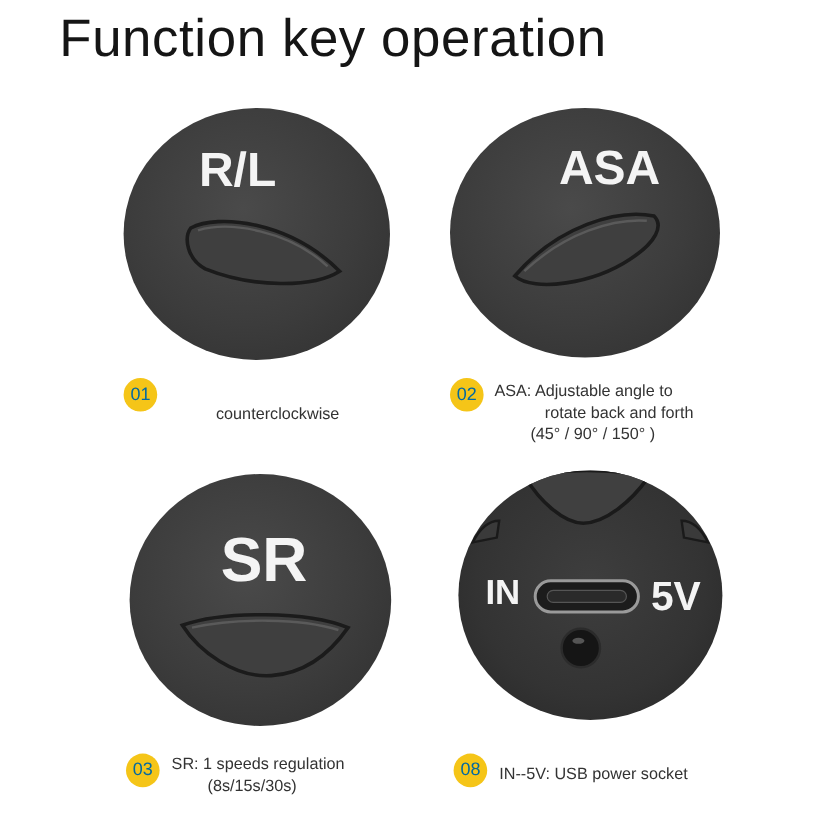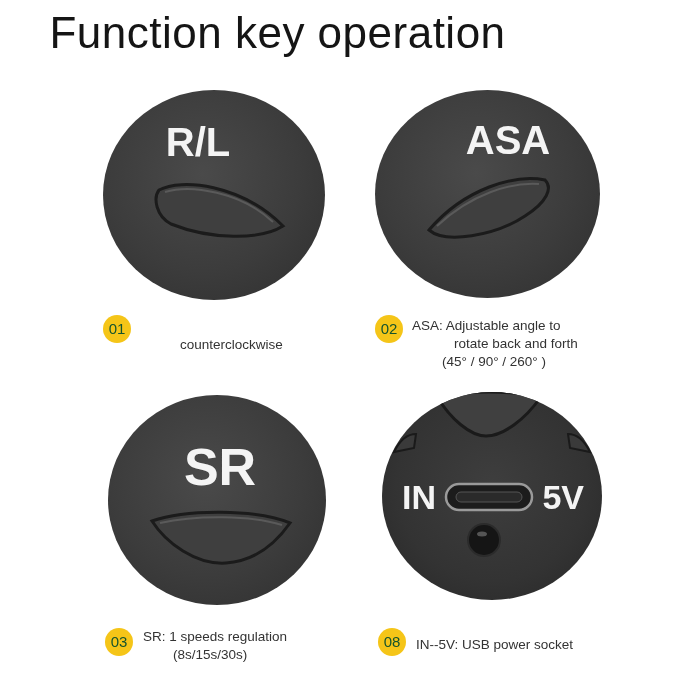--- a/index.html
+++ b/index.html
@@ -2,21 +2,21 @@
 <html><head>
 <meta charset="utf-8">
 <style>
   html, body { margin:0; padding:0; background:#ffffff; }
   body { width:700px; height:700px; position:relative; overflow:hidden; font-family:"Liberation Sans", sans-serif; }
   .title { position:absolute; left:0; top:8px; width:555px; text-align:center; font-size:44px; color:#151515; font-family:"Liberation Sans", sans-serif; letter-spacing:0.5px; }
   .disc { position:absolute; border-radius:50%; background:radial-gradient(circle at 45% 40%, #4a4a4a 0%, #3c3c3c 55%, #2e2e2e 100%); overflow:hidden; }
   .disc-label { position:absolute; color:#f4f4f4; font-weight:bold; font-family:"Liberation Sans", sans-serif; text-align:center; }
   .leaf { position:absolute; }
   .caption { position:absolute; font-size:13.5px; color:#333; line-height:18px; font-family:"Liberation Sans", sans-serif; }
-  .badge { position:absolute; width:28px; height:28px; border-radius:50%; background:#f5c518; color:#14532d; font-size:15px; text-align:center; line-height:28px; font-family:"Liberation Sans", sans-serif; }
+  .badge { position:absolute; width:28px; height:28px; border-radius:50%; background:#f5c518; color:#0369a1; font-size:15px; text-align:center; line-height:28px; font-family:"Liberation Sans", sans-serif; }
   .cap-text { position:absolute; white-space:nowrap; }
 </style>
 </head>
 <body>
 
 <div class="title">Function key operation</div>
 
 <div class="disc" style="left:103px;top:90px;width:222px;height:210px;">
   <div class="disc-label" style="left:40px;top:30px;width:110px;font-size:40px;">R/L</div>
   <svg class="leaf" style="left:48px;top:88px;" width="140" height="70" viewBox="0 0 140 70">
@@ -35,21 +35,21 @@
   <svg class="leaf" style="left:40px;top:80px;" width="140" height="80" viewBox="0 0 140 80">
     <path d="M130 10 C 100 4, 50 18, 14 60 C 30 74, 80 66, 110 46 C 132 32, 138 18, 130 10 Z" fill="#3f3f3f" stroke="#1b1b1b" stroke-width="3"></path>
     <path d="M124 14 C 96 12, 56 24, 22 56" fill="none" stroke="#5a5a5a" stroke-width="2"></path>
   </svg>
 </div>
 
 <div class="badge" style="left:375px;top:315px;">02</div>
 <div class="caption" style="left:412px;top:317px;width:240px;height:60px;">
   <div class="cap-text" style="left:0;top:0;">ASA:  Adjustable angle to</div>
   <div class="cap-text" style="left:42px;top:18px;">rotate back and forth</div>
-  <div class="cap-text" style="left:30px;top:36px;">(45° / 90° / 260° )</div>
+  <div class="cap-text" style="left:30px;top:36px;">(45° / 90° / 150° )</div>
 </div>
 
 <div class="disc" style="left:108px;top:395px;width:218px;height:210px;">
   <div class="disc-label" style="left:57px;top:42px;width:110px;font-size:52px;">SR</div>
   <svg class="leaf" style="left:38px;top:108px;" width="150" height="66" viewBox="0 0 150 66">
     <path d="M6 18 C 40 6, 110 6, 144 20 C 130 40, 110 58, 80 60 C 50 62, 20 40, 6 18 Z" fill="#3f3f3f" stroke="#1b1b1b" stroke-width="3"></path>
     <path d="M14 20 C 50 12, 105 12, 136 22" fill="none" stroke="#5a5a5a" stroke-width="2"></path>
   </svg>
 </div>
 
@@ -62,21 +62,21 @@
 <div class="disc" style="left:382px;top:392px;width:220px;height:208px;background:radial-gradient(circle at 50% 45%, #3e3e3e 0%, #333 60%, #262626 100%);">
   <svg class="leaf" style="left:52px;top:0px;" width="110" height="48" viewBox="0 0 110 48">
     <path d="M4 6 C 30 -2, 80 -2, 106 6 C 92 26, 70 44, 52 44 C 36 44, 16 26, 4 6 Z" fill="#404040" stroke="#1a1a1a" stroke-width="3"></path>
   </svg>
   <svg class="leaf" style="left:10px;top:38px;" width="26" height="26" viewBox="0 0 26 26">
     <path d="M2 22 C 8 10, 16 4, 24 4 L 22 18 Z" fill="#3a3a3a" stroke="#1a1a1a" stroke-width="2"></path>
   </svg>
   <svg class="leaf" style="left:184px;top:38px;" width="26" height="26" viewBox="0 0 26 26">
     <path d="M24 22 C 18 10, 10 4, 2 4 L 4 18 Z" fill="#3a3a3a" stroke="#1a1a1a" stroke-width="2"></path>
   </svg>
-  <div class="disc-label" style="left:14px;top:86px;width:46px;font-size:34px;">IN</div>
+  <div class="disc-label" style="left:14px;top:86px;width:46px;font-size:29px;">IN</div>
   <svg class="leaf" style="left:62px;top:90px;" width="90" height="30" viewBox="0 0 90 30">
     <rect x="2" y="2" width="86" height="26" rx="13" fill="#1c1c1c" stroke="#9a9a9a" stroke-width="2.5"></rect>
     <rect x="12" y="10" width="66" height="10" rx="5" fill="#2a2a2a" stroke="#555" stroke-width="1"></rect>
   </svg>
   <div class="disc-label" style="left:150px;top:86px;width:52px;font-size:34px;text-align:right;">5V</div>
   <svg class="leaf" style="left:84px;top:130px;" width="36" height="36" viewBox="0 0 36 36">
     <circle cx="18" cy="18" r="16" fill="#151515" stroke="#2b2b2b" stroke-width="2"></circle>
     <ellipse cx="16" cy="12" rx="5" ry="2.5" fill="#555"></ellipse>
   </svg>
 </div>

